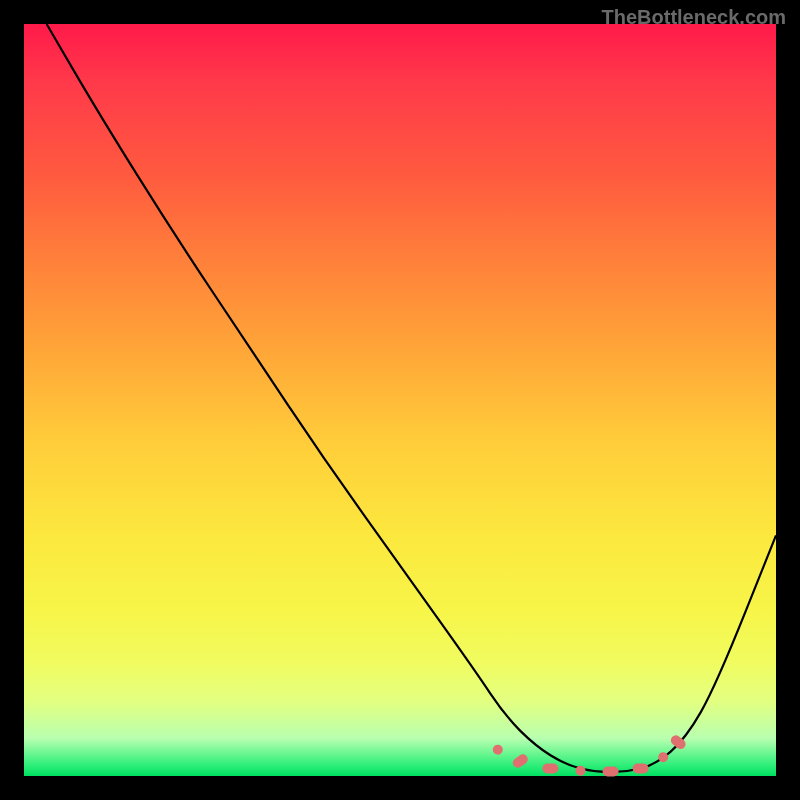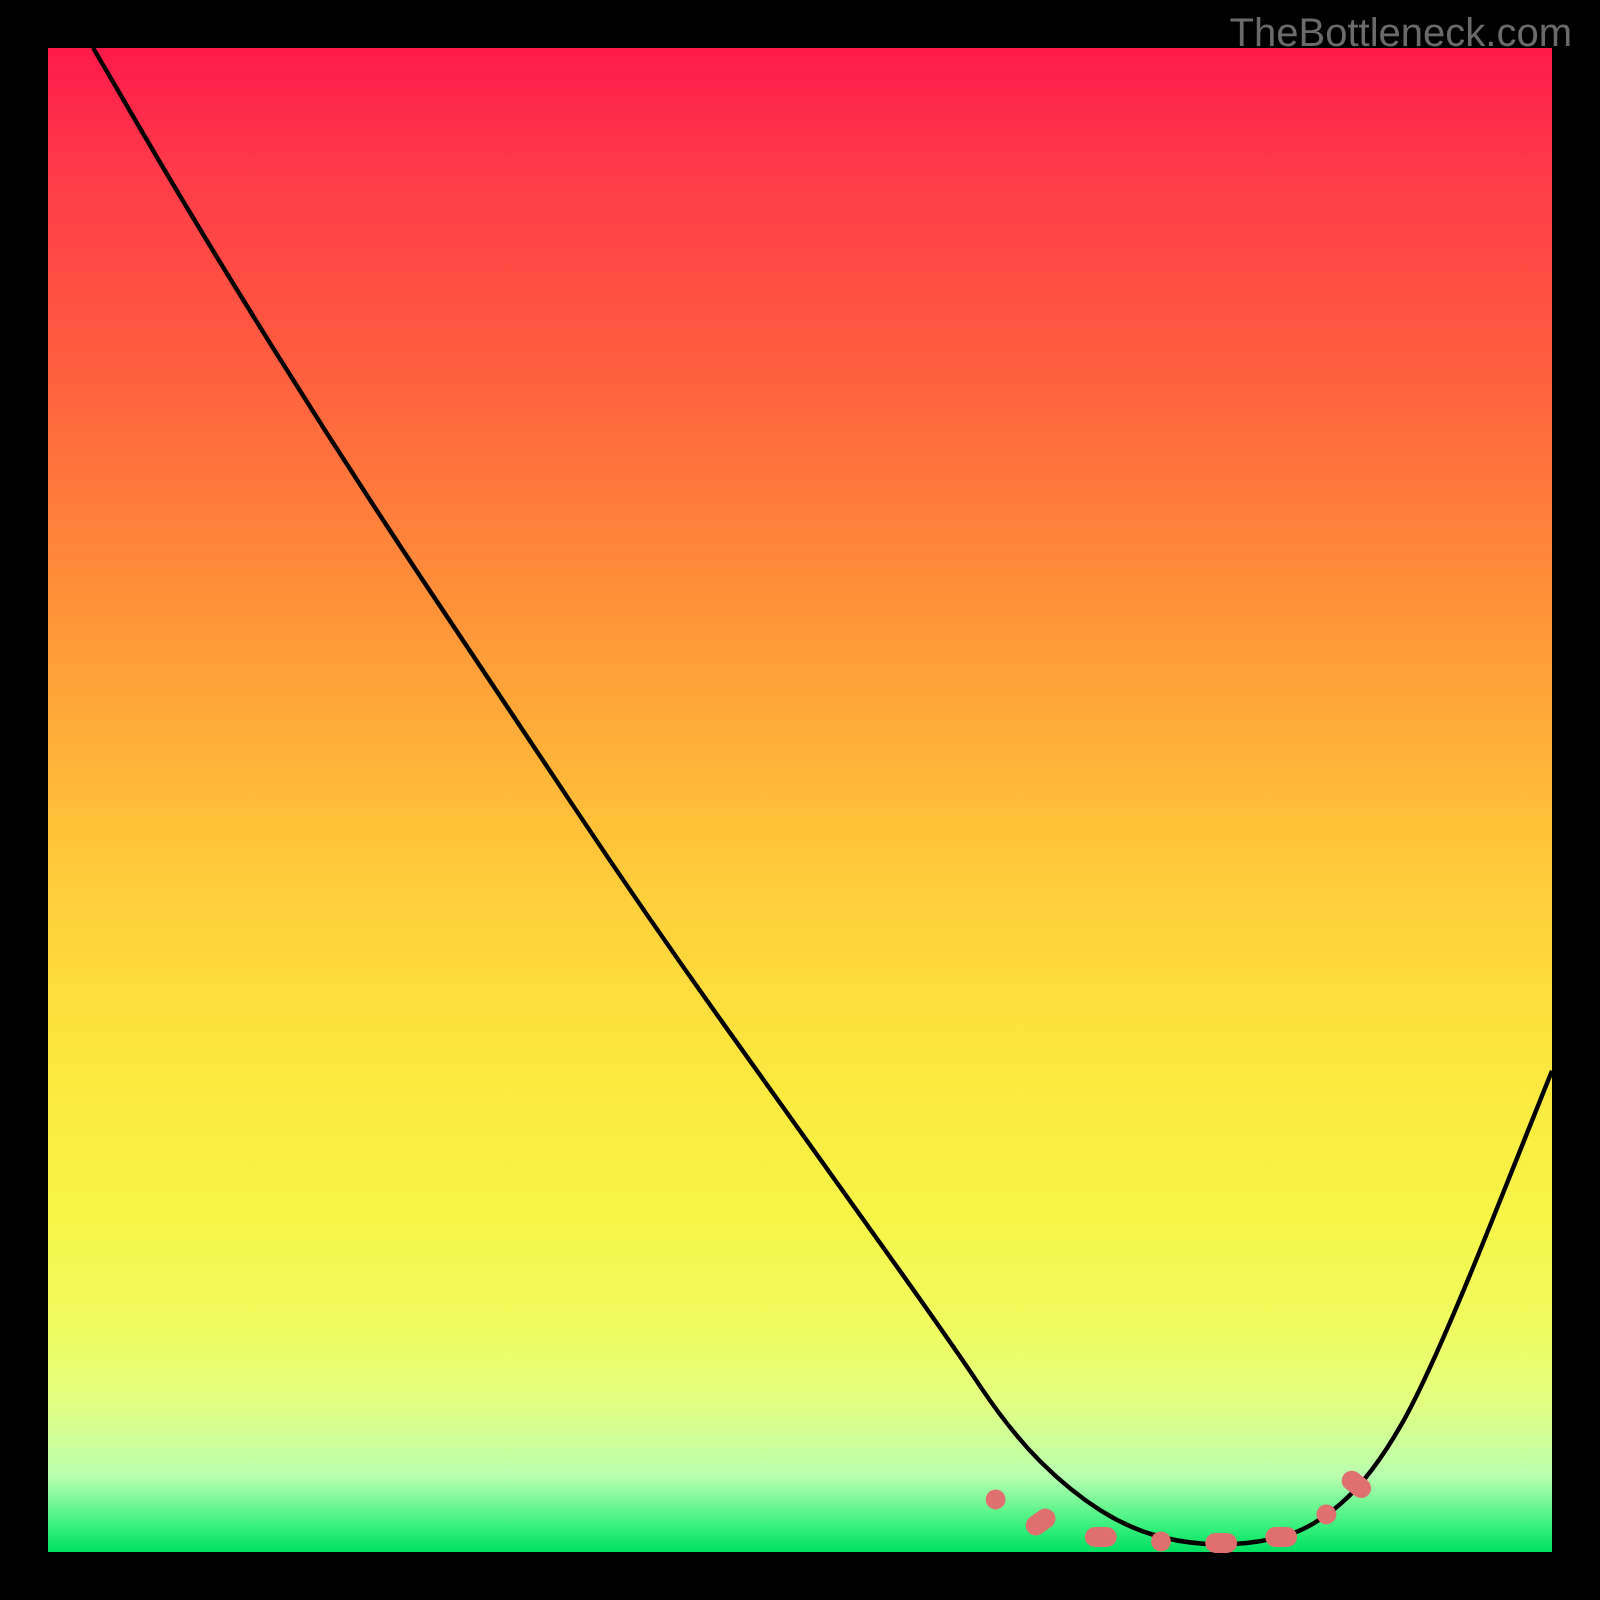--- a/index.html
+++ b/index.html
@@ -1,17 +1,17 @@
 <!DOCTYPE html>
 <html><head>
 <meta charset="utf-8">
 <style>
   * { margin: 0; padding: 0; box-sizing: border-box; }
   body { width: 800px; height: 800px; background: #000; position: relative; font-family: Arial, sans-serif; }
-  .watermark { position: absolute; top: 6px; right: 14px; color: #6a6a6a; font-size: 20px; font-weight: 400; z-index: 10; }
+  .watermark { position: absolute; top: 6px; right: 14px; color: #6a6a6a; font-size: 20px; font-weight: 700; z-index: 10; }
   .plot-area { position: absolute; left: 24px; top: 24px; width: 752px; height: 752px; }
   .gradient-bg { position: absolute; left: 0; top: 0; width: 100%; height: 100%; background: linear-gradient(to bottom,
     #ff1a4a 0%,
     #ff3a4a 8%,
     #ff5a3f 20%,
     #ff823a 32%,
     #ffa838 44%,
     #ffce3a 56%,
     #fce83e 68%,
     #f7f548 78%,

